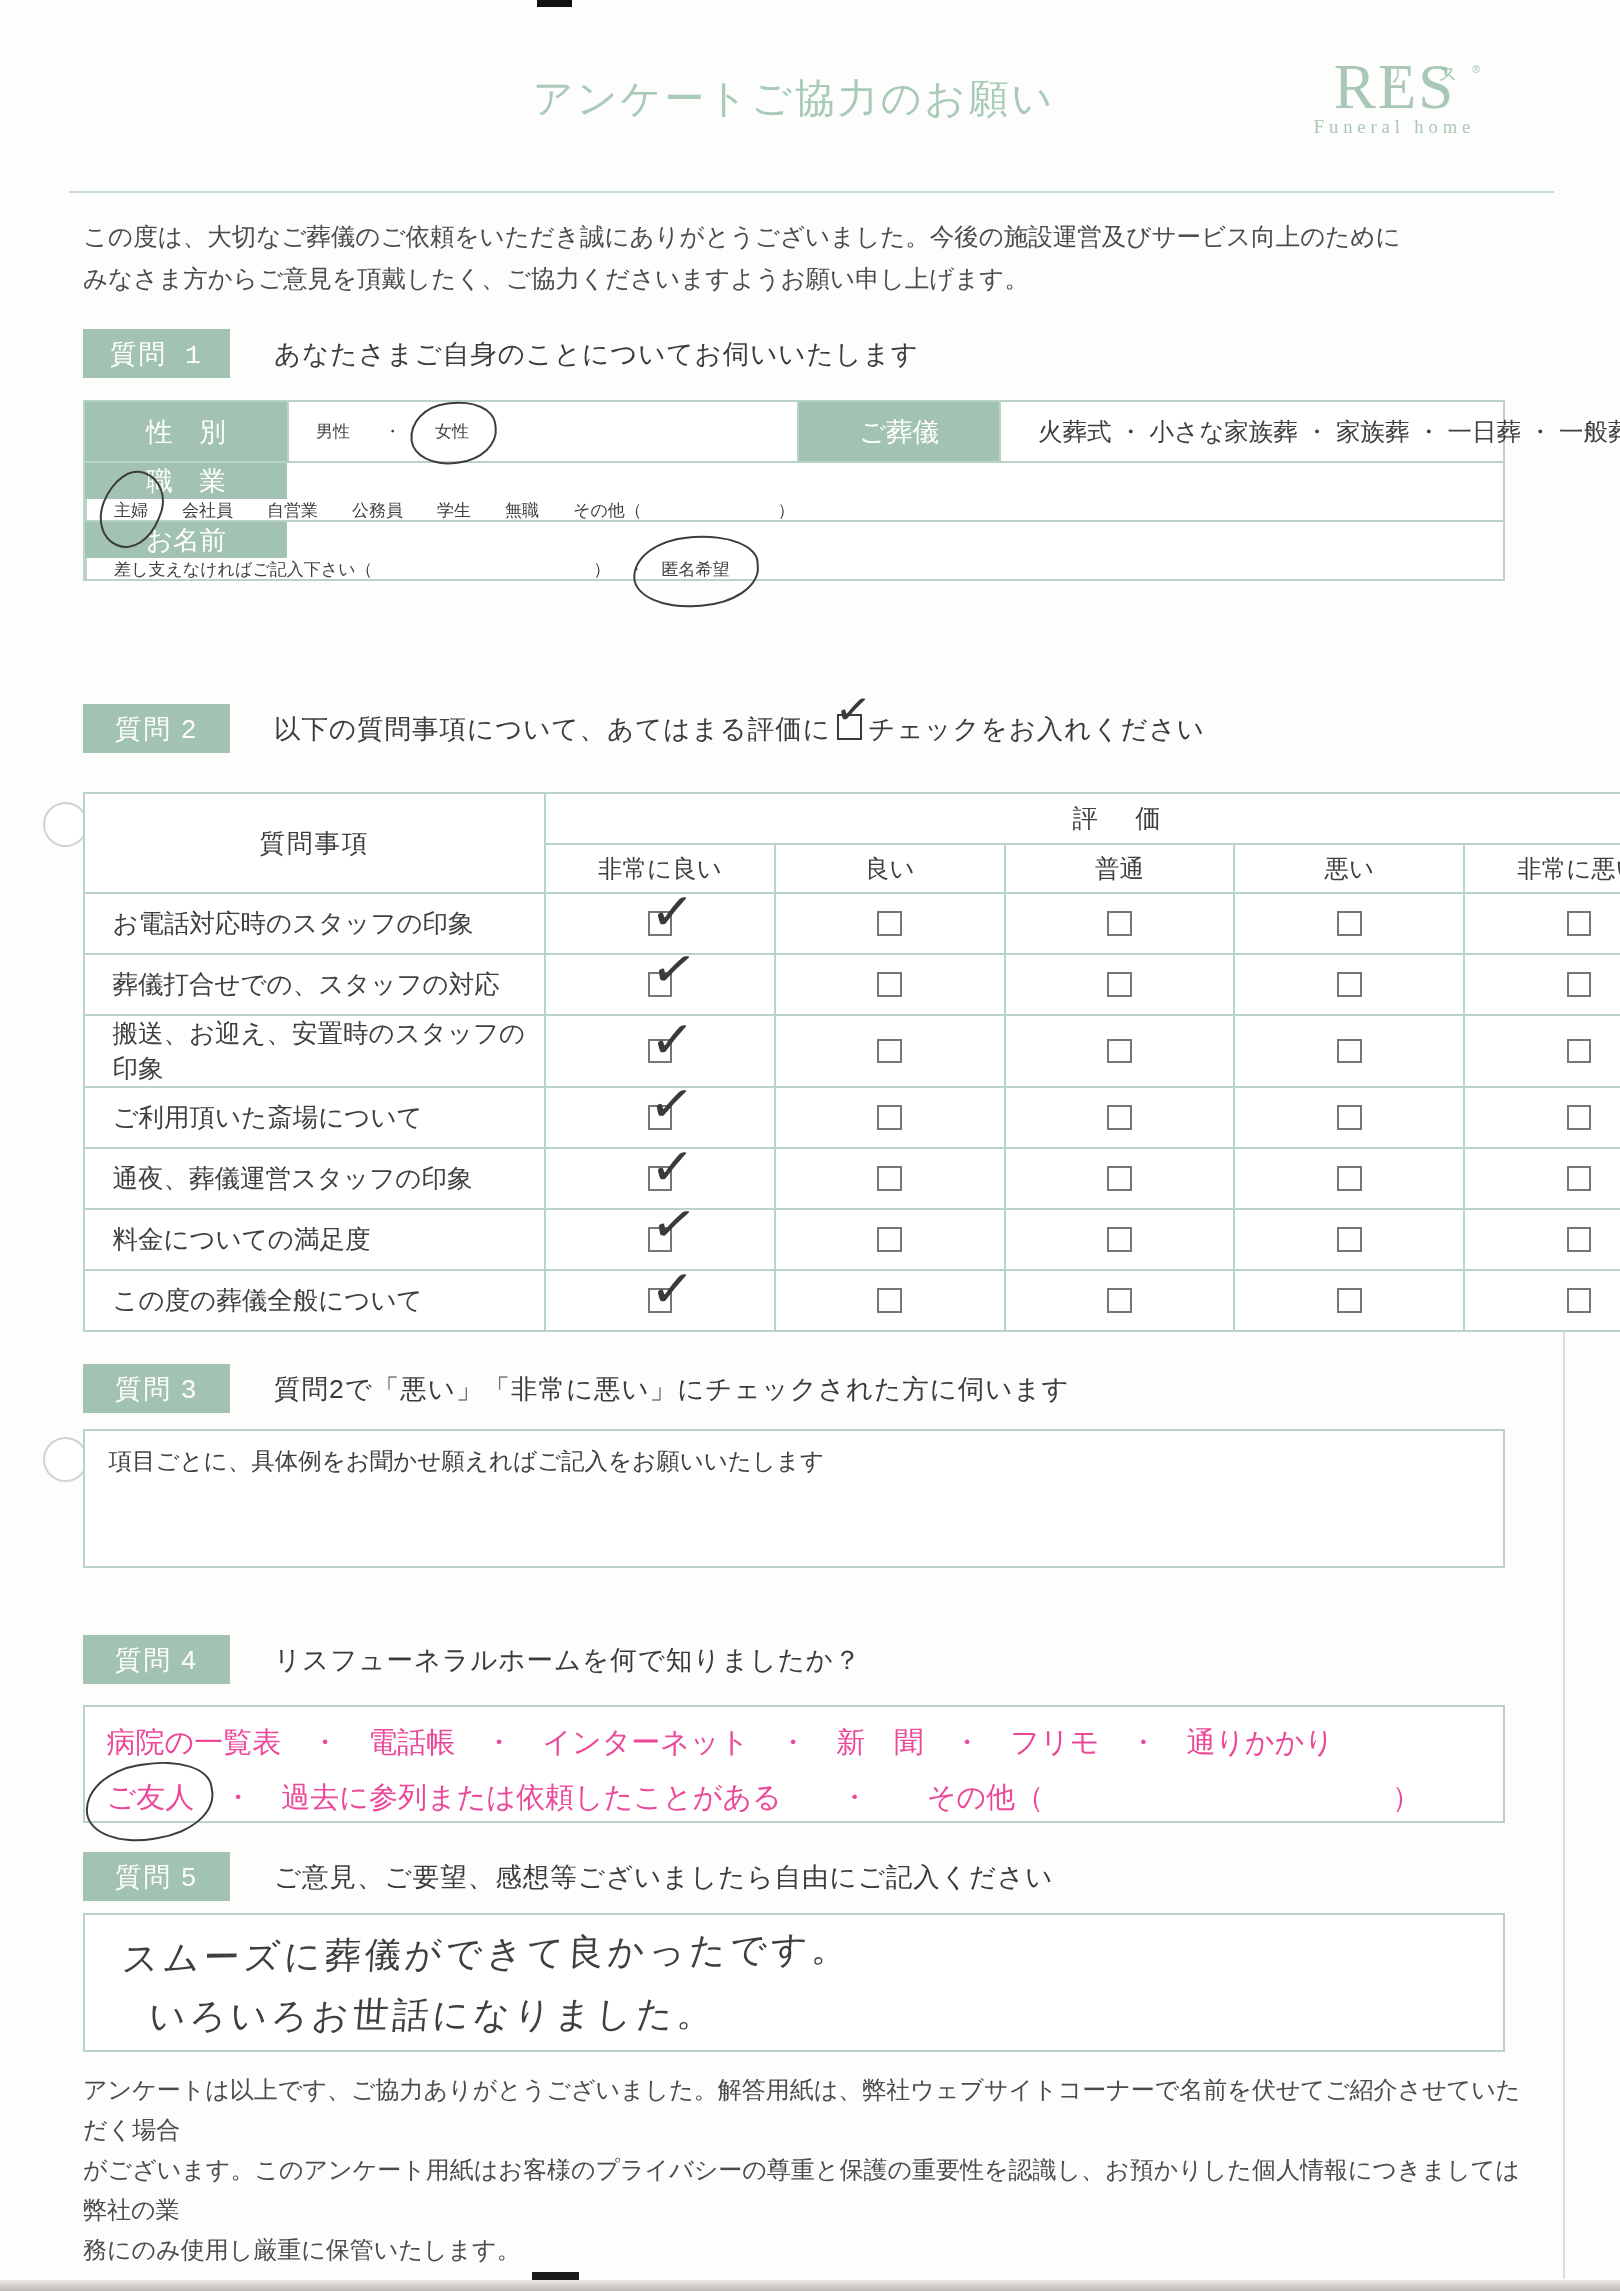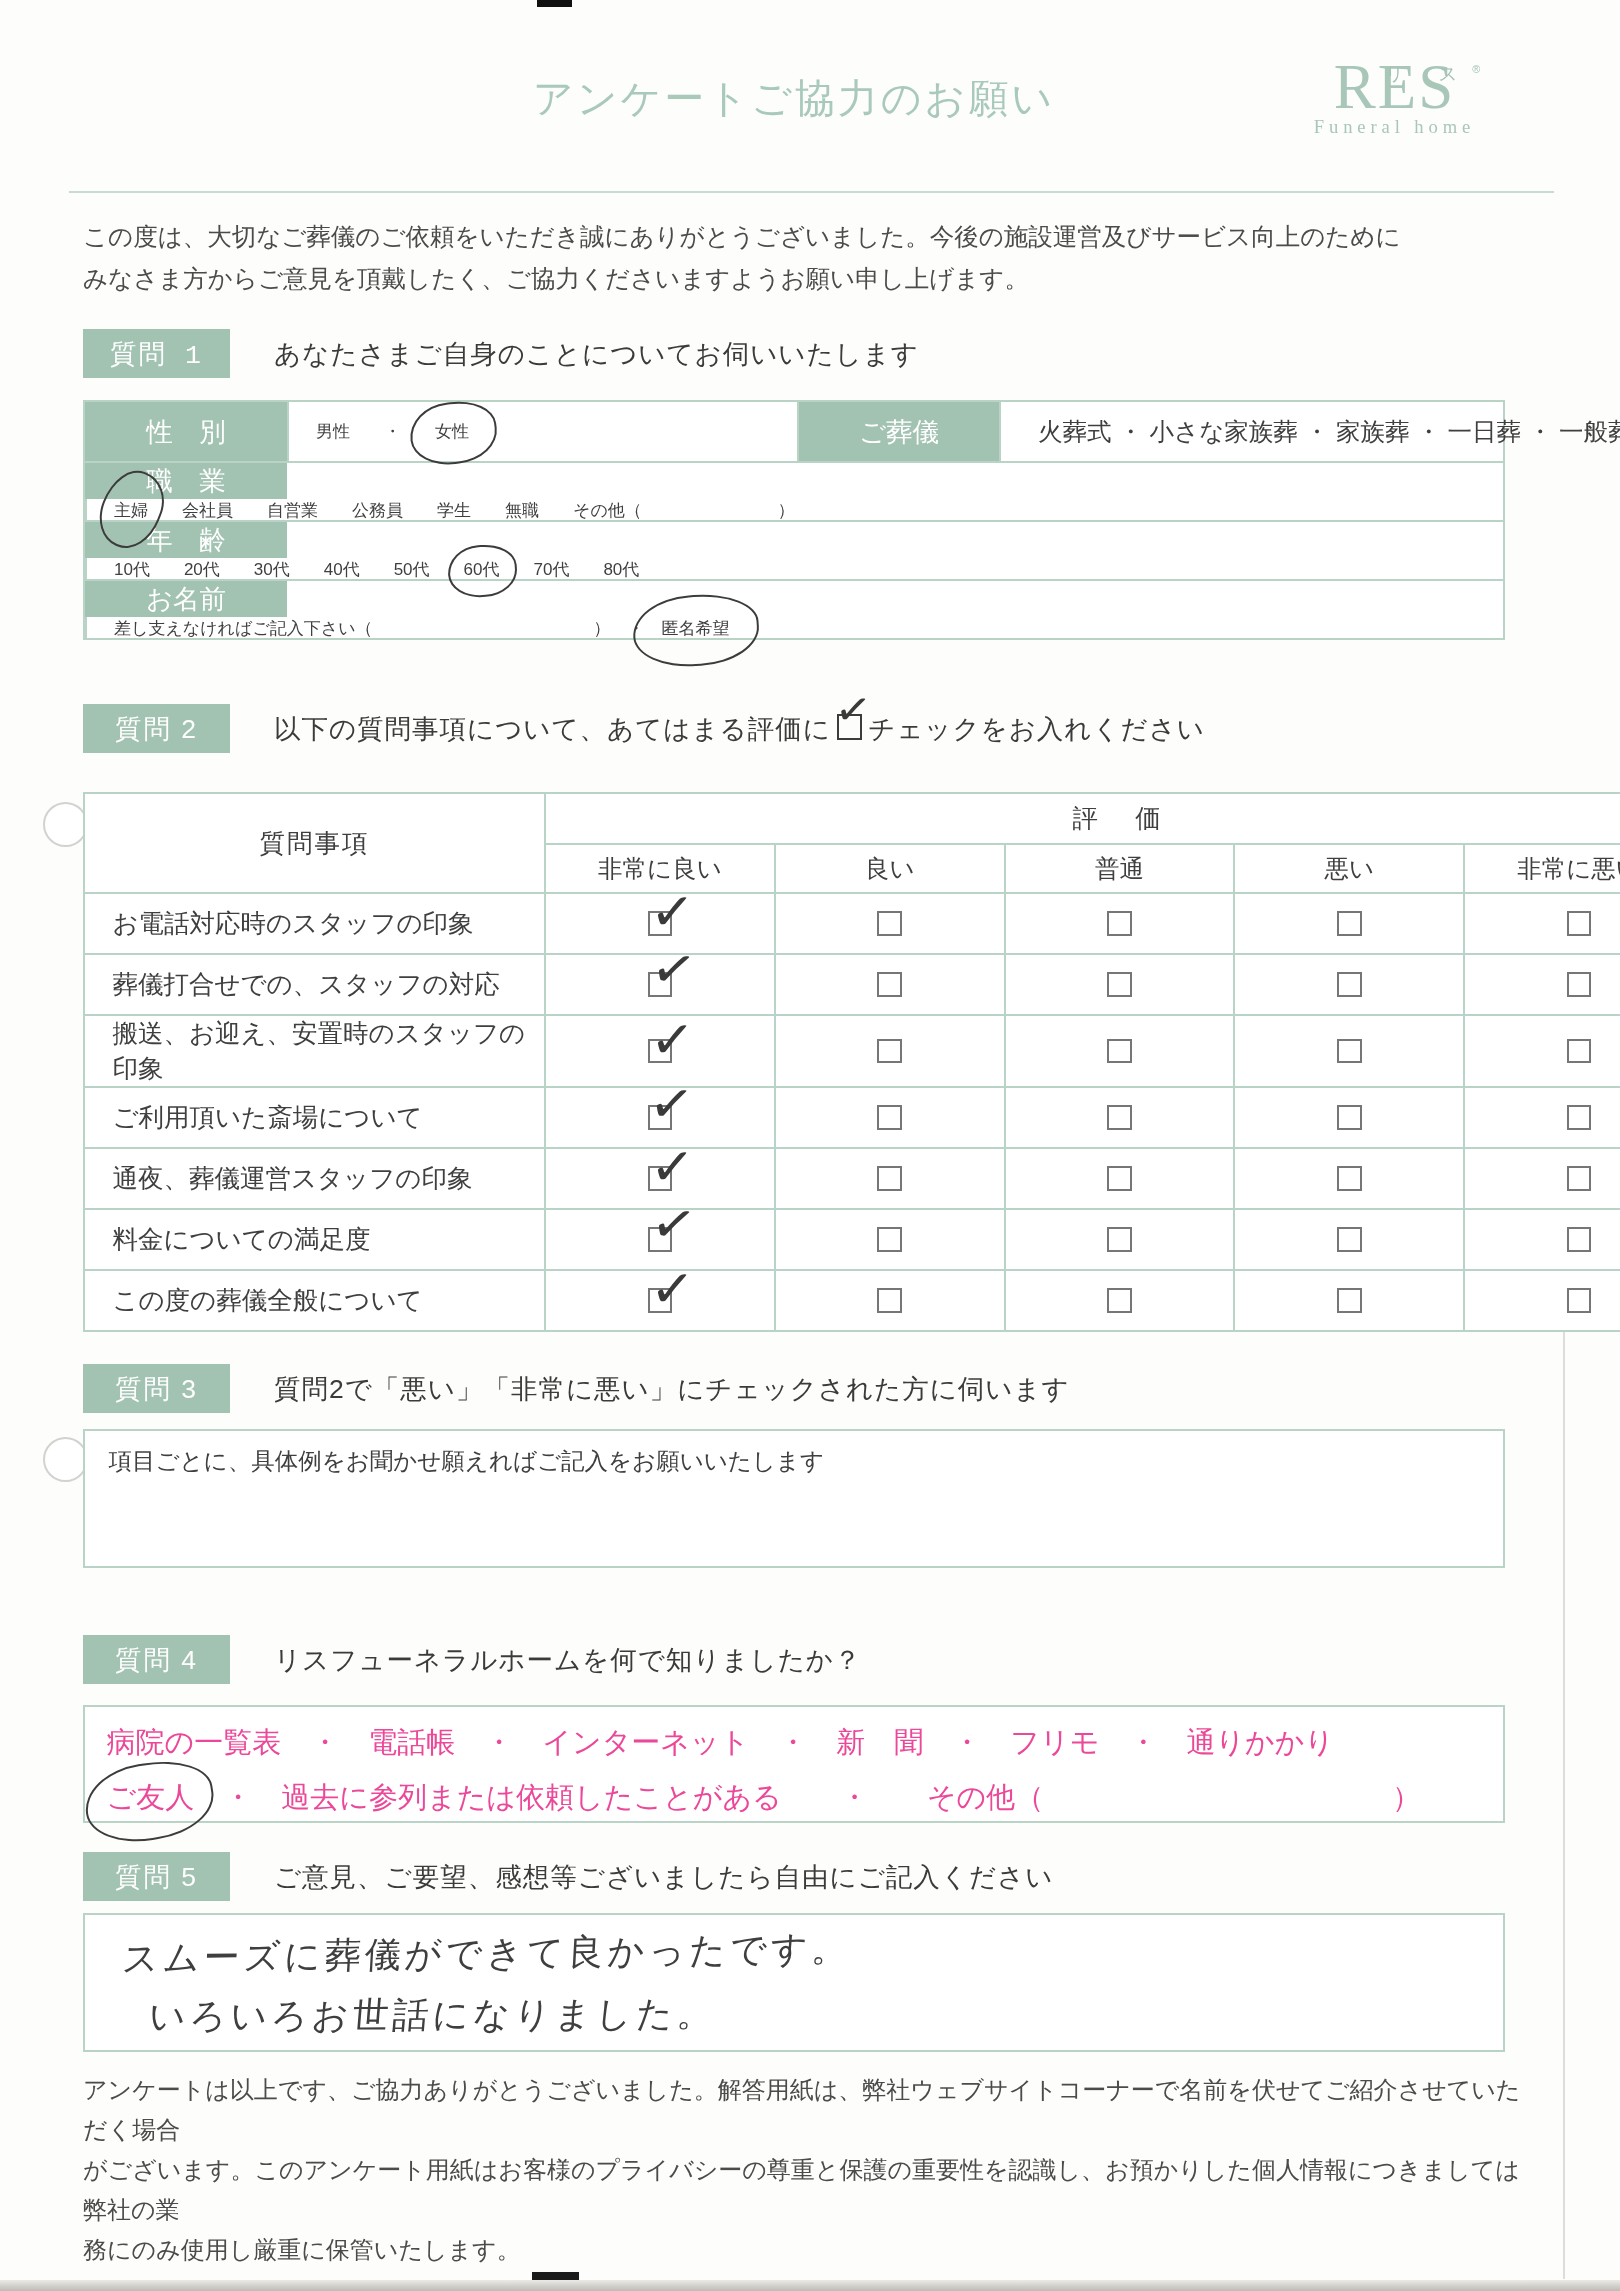--- a/index.html
+++ b/index.html
@@ -125,28 +125,20 @@
       <div class="cell opts opts-funeral">火葬式 ・ 小さな家族葬 ・ 家族葬 ・ 一日葬 ・ 一般葬</div>
     </div>
     <div class="t1-row">
       <div class="cell lbl">職　業</div>
       <div class="cell opts">
         <span class="circ c-job">主婦</span>
           <span>　　会社員　　自営業　　公務員　　学生　　無職　　その他（　　　　　　　　）</span>
       </div>
     </div>
     <div class="t1-row">
-      <div class="cell lbl">年　齢</div>
-      <div class="cell opts">
-        <span>10代　　20代　　30代　　40代　　50代　　</span>
-          <span class="circ c-age">60代</span>
-          <span>　　70代　　80代</span>
-      </div>
-    </div>
-    <div class="t1-row">
       <div class="cell lbl">お名前</div>
       <div class="cell opts">
         <span>差し支えなければご記入下さい（　　　　　　　　　　　　　）　・　</span>
           <span class="circ c-anon">匿名希望</span>
       </div>
     </div>
   </div>
 
   <div class="sec-head sh-2">
     <div class="badge">質問 2</div>

